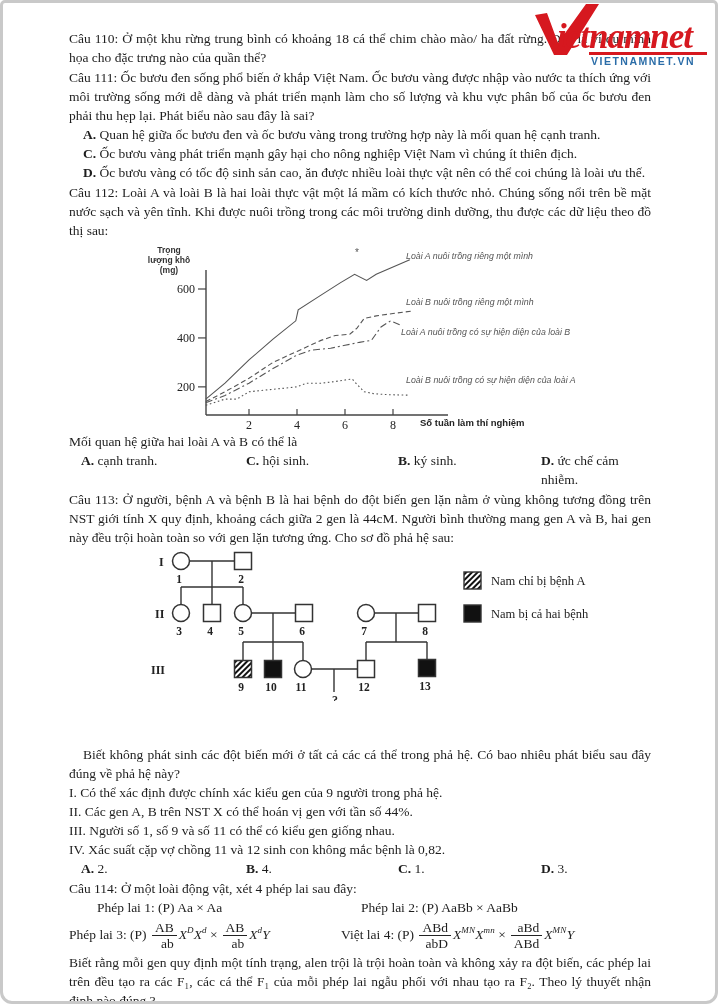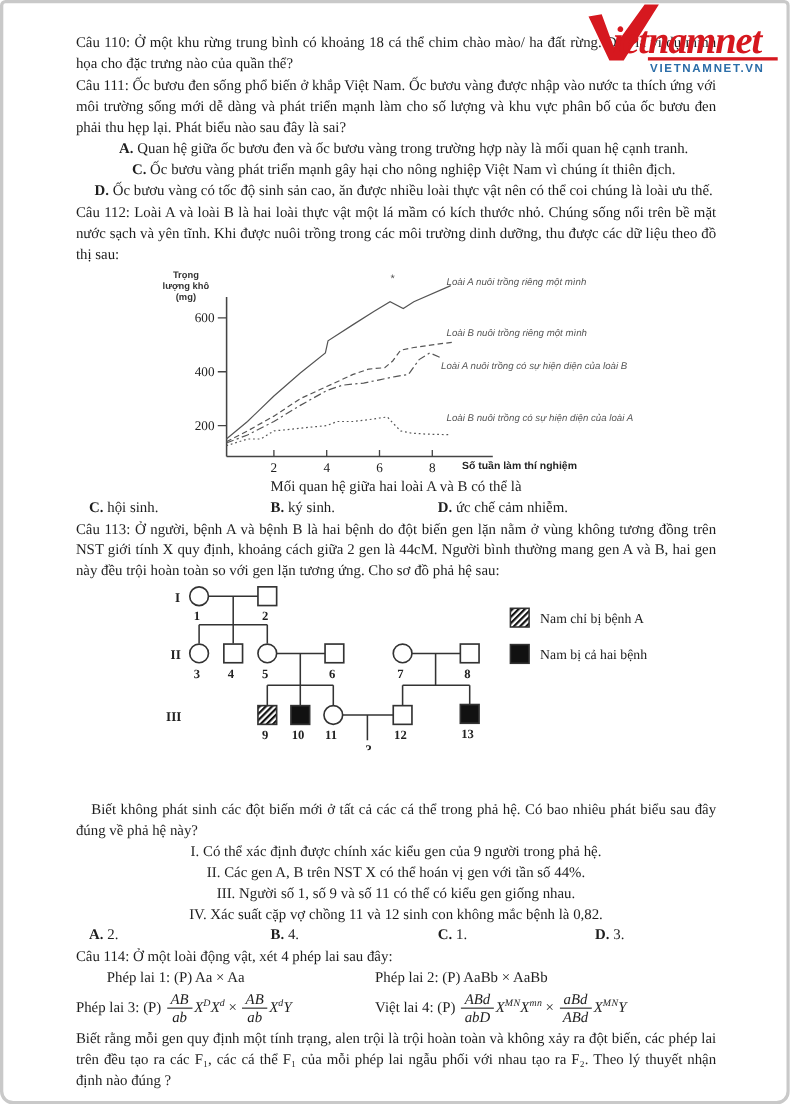--- a/index.html
+++ b/index.html
@@ -1,31 +1,31 @@
 <!DOCTYPE html>
 <html><head>
 <meta charset="utf-8">
 <style>
   html,body{margin:0;padding:0;background:#fff;}
   .page{position:relative;width:718px;height:1004px;box-sizing:border-box;background:#fff;
         border:3px solid #c9c9c9;border-radius:5px 5px 12px 12px;overflow:hidden;
         font-family:"Liberation Serif","DejaVu Serif",serif;color:#1e1e1e;}
   .content{padding:25px 64px 0 66px;font-size:13.5px;line-height:19px;}
-  p{margin:0;text-align:center;}
+  p{margin:0;}
   .q{margin-top:1px;text-align:justify;}
   .qlabel{font-weight:normal;}
   .opt4{display:grid;grid-template-columns:165px 152px 143px auto;padding-left:12px;}
   .ok{font-weight:bold;}
   .optline{padding-left:14px;}
   .indent{text-indent:14px;margin-top:44px;}
   .figure{position:relative;}
-  .cross-row{display:grid;grid-template-columns:272px auto;}
+  .cross-row{display:grid;grid-template-columns:272px auto;gap:20px;}
   .cross-plain{padding-left:28px;}
   .mathrow{display:grid;grid-template-columns:272px auto;align-items:center;margin:3px 0 2px 0;}
-  .frac{display:inline-block;text-align:center;vertical-align:middle;font-style:italic;margin:0 2px;}
+  .frac{display:inline-block;text-align:right;vertical-align:middle;margin:0 2px;}
   .frac .num{display:block;border-bottom:1.3px solid #222;padding:0 3px;line-height:15px;}
   .frac .den{display:block;line-height:15px;padding:0 3px;}
   .msym{font-style:italic;}
   .msup{font-size:9px;vertical-align:super;font-style:italic;letter-spacing:.3px;}
   .times{margin:0 3px;}
   .footer{position:absolute;right:66px;top:998px;font-size:13.5px;}
   .logo{position:absolute;top:0;right:2px;width:182px;height:64px;}
   svg text{font-family:"Liberation Sans","DejaVu Sans",sans-serif;}
   svg .sertext{font-family:"Liberation Serif","DejaVu Serif",serif;}
 </style>
@@ -83,20 +83,21 @@
           <text x="405" y="313" font-size="8.8" font-style="italic" fill="#555">Loài B nuôi trồng riêng một mình</text>
           <polyline points="204.8,410.7669902912621 224,403.4271844660194 248,391.19417475728153 272,376.5145631067961 296,363.05825242718447 310.4,358.1650485436893 329.6,356.20776699029125 344,353.2718446601942 358.4,350.3359223300971 370.4,348.37864077669906 380,334.9223300970874 389.6,328.80582524271847 399.20000000000005,332.9650485436893" fill="none" stroke="#555" stroke-width="1.1" stroke-dasharray="7,3,2,3"></polyline>
           <text x="400" y="343" font-size="8.8" font-style="italic" fill="#555">Loài A nuôi trồng có sự hiện diện của loài B</text>
           <polyline points="204.8,413.2135922330097 224,407.09708737864077 236,407.09708737864077 248,399.75728155339806 272,397.31067961165047 296,394.86407766990294 305.6,391.19417475728153 320,391.19417475728153 334.4,389.4815533980583 344,388.0135922330097 351.2,387.0349514563107 356,392.41747572815535 363.2,399.75728155339806 372.8,401.7145631067961 387.2,402.69320388349513 408.79999999999995,403.18252427184467" fill="none" stroke="#555" stroke-width="1.1" stroke-dasharray="1.6,2.6"></polyline>
           <text x="405" y="391" font-size="8.8" font-style="italic" fill="#555">Loài B nuôi trồng có sự hiện diện của loài A</text>
         </svg>
     </div>
 
     <p>Mối quan hệ giữa hai loài A và B có thể là</p>
     <div class="opt4">
+      <span><span class="ok">A.</span> <span>cạnh tranh.</span></span>
       <span><span class="ok">C.</span> <span>hội sinh.</span></span>
       <span><span class="ok">B.</span> <span>ký sinh.</span></span>
       <span><span class="ok">D.</span> <span>ức chế cảm nhiễm.</span></span>
     </div>
 
     <p class="q"><span class="qlabel">Câu 113:</span> <span>Ở người, bệnh A và bệnh B là hai bệnh do đột biến gen lặn nằm ở vùng không tương đồng trên NST giới tính X quy định, khoảng cách giữa 2 gen là 44cM. Người bình thường mang gen A và B, hai gen này đều trội hoàn toàn so với gen lặn tương ứng. Cho sơ đồ phả hệ sau:</span></p>
 
     <div class="figure" style="height:152px;margin:2px 0 2px -2px;">
       <svg id="ped-svg" width="586" height="152" viewBox="66 548 586 152">
           <defs>

